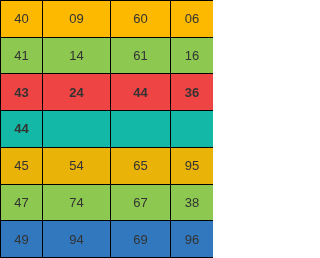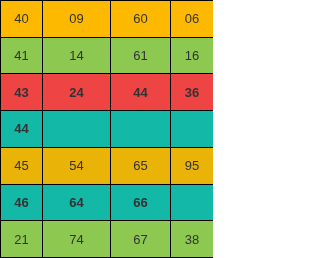--- a/index.html
+++ b/index.html
@@ -78,26 +78,26 @@
         <td class="empty"></td>
         <td class="empty"></td>
         <td class="empty"></td>
       </tr>
       <tr class="style-yellow">
         <td>45</td>
         <td>54</td>
         <td>65</td>
         <td>95</td>
       </tr>
-      <tr class="style-cream">
-        <td>46</td>
-        <td>64</td>
-        <td>66</td>
-        <td class="empty"></td>
-      </tr>
       <tr class="style-green">
-        <td>21</td>
+        <td>47</td>
         <td>74</td>
         <td>67</td>
         <td>38</td>
+      </tr>
+      <tr class="style-blue">
+        <td>49</td>
+        <td>94</td>
+        <td>69</td>
+        <td>96</td>
       </tr>
     </tbody>
 </table>
 
 </body></html>

